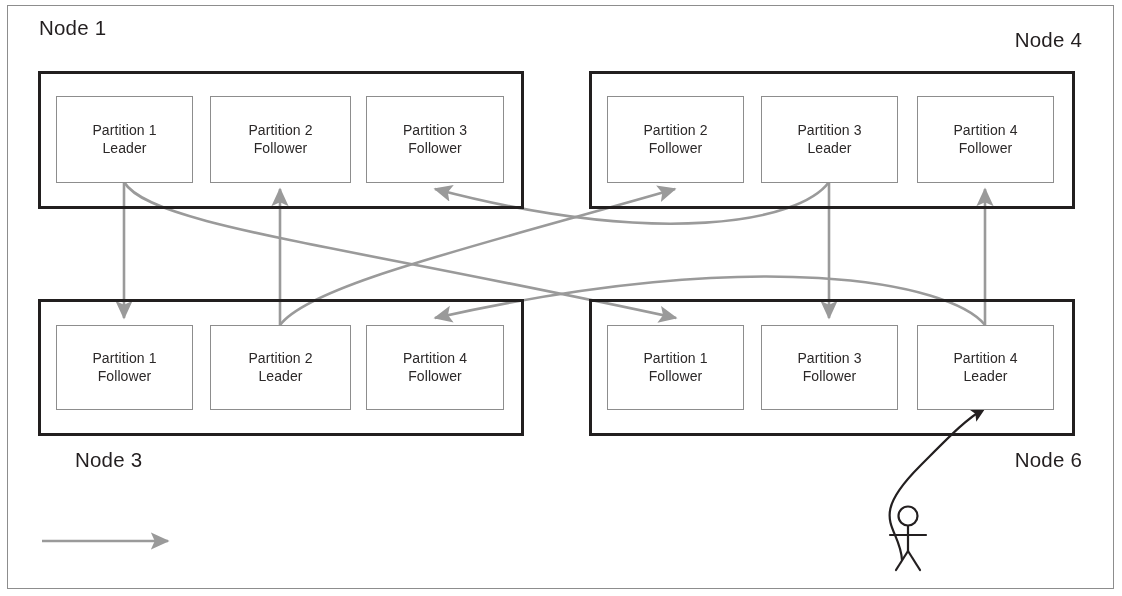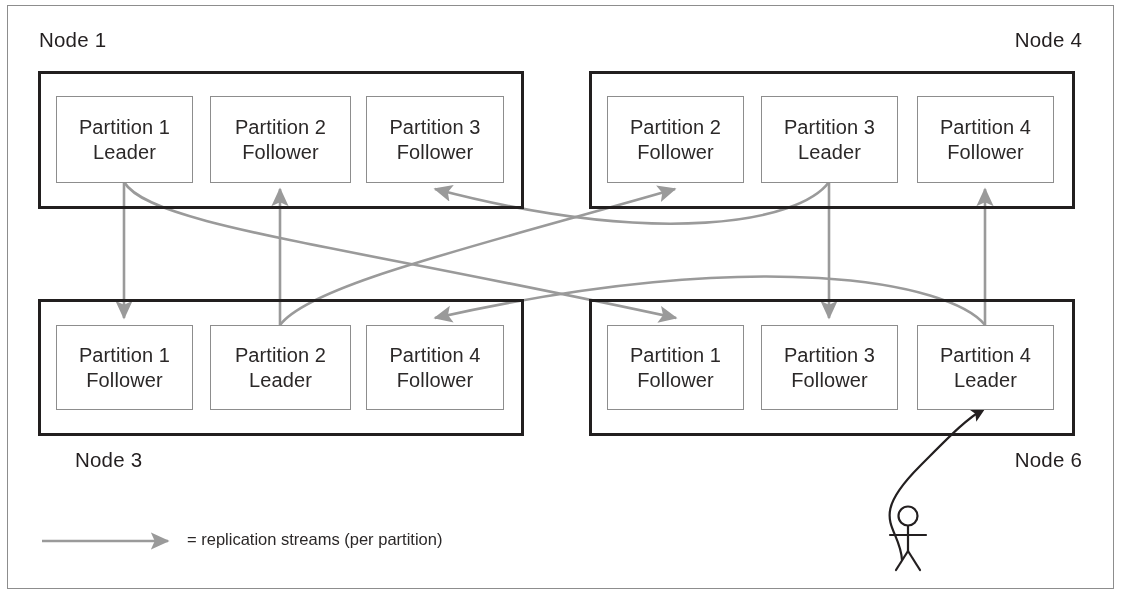--- a/index.html
+++ b/index.html
@@ -45,21 +45,21 @@
     box-sizing:border-box;
     background:#ffffff;
     display:flex;
     flex-direction:column;
     align-items:center;
     justify-content:center;
     line-height:1.22;
   }
   .part span{
     display:block;
-    font-size:20px;
+    font-size:14px;
     color:#2b2828;
     white-space:nowrap;
     letter-spacing:0.1px;
     text-align:right;
   }
   
   .node-label{
     position:absolute;
     font-size:20.5px;
     color:#231f20;
@@ -130,21 +130,21 @@
 
     <g stroke="#231f20" stroke-width="2.2" fill="none" stroke-linecap="round">
       <circle cx="908" cy="516" r="9.5"></circle>
       <path d="M908,526 L908,551"></path>
       <path d="M890,535 L926,535"></path>
       <path d="M908,551 L896,570"></path>
       <path d="M908,551 L920,570"></path>
     </g>
   </svg>
 
-  <div class="node-label" style="left:39px; top:28px;">Node 1</div>
+  <div class="node-label" style="left:39px; top:16px;">Node 1</div>
   <div class="node-box" style="left:38px; top:71px; width:486px; height:138px;"></div>
 
   <div class="part" style="left:56px; top:96px; width:137px; height:87px;">
     <span>Partition 1</span>
     <span>Leader</span>
   </div>
   <div class="part" style="left:210px; top:96px; width:141px; height:87px;">
     <span>Partition 2</span>
     <span>Follower</span>
   </div>
@@ -194,16 +194,15 @@
   </div>
   <div class="part" style="left:761px; top:325px; width:137px; height:85px;">
     <span>Partition 3</span>
     <span>Follower</span>
   </div>
   <div class="part" style="left:917px; top:325px; width:137px; height:85px;">
     <span>Partition 4</span>
     <span>Leader</span>
   </div>
 
-  <div id="legend-text">= replication streams (per partition)</div>
 
 
 </div>
 
 </body></html>

